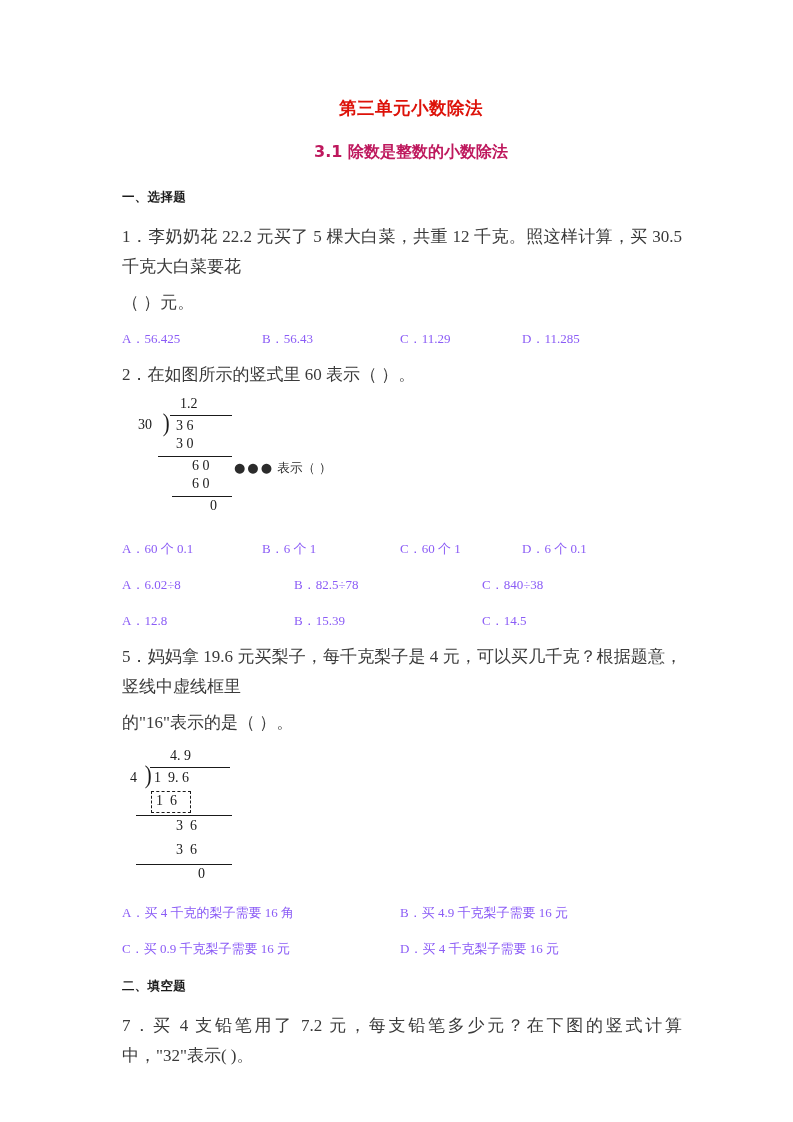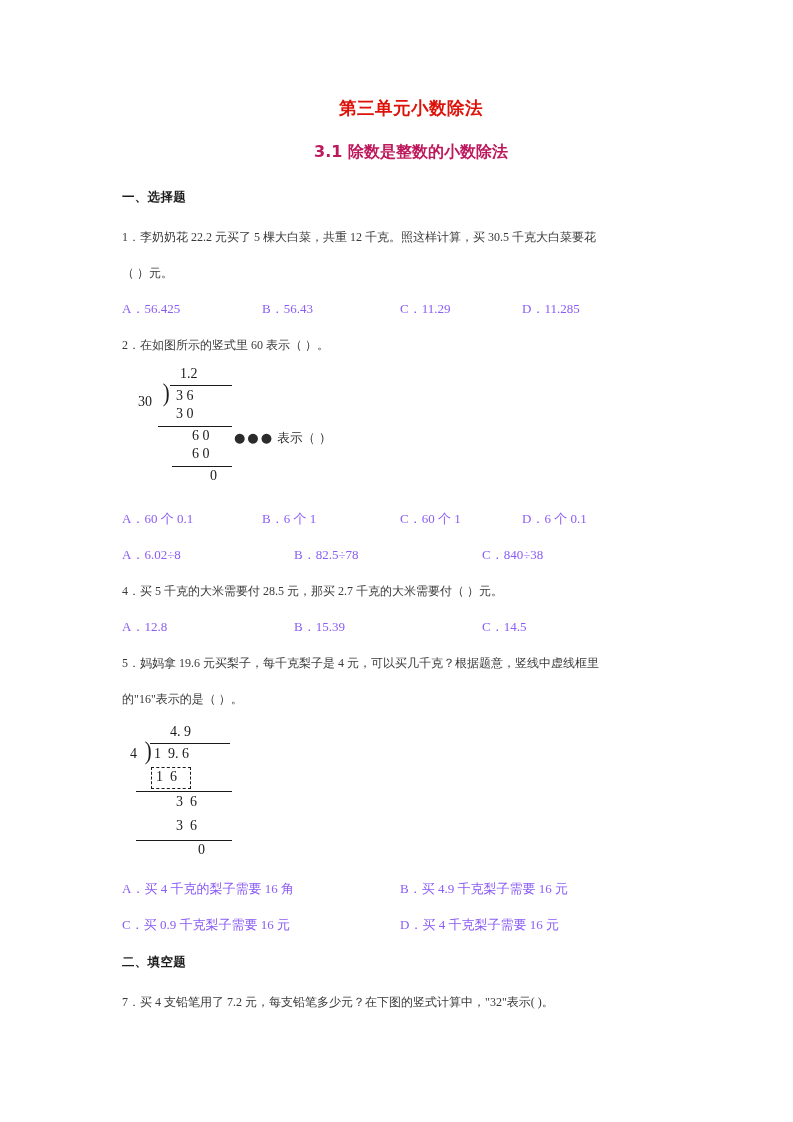--- a/index.html
+++ b/index.html
@@ -61,21 +61,21 @@
     font-family: "DejaVu Sans", "Liberation Sans", sans-serif;
     font-weight: bold;
     font-size: 12.5px;
     color: #1b1b1b;
     margin: 0 0 16px 0;
     letter-spacing: 0.3px;
   }
 
   
   .q {
-    font-size: 12px;
+    font-size: 17px;
     line-height: 30px;
     color: #3a3a3a;
     margin: 0 0 6px 0;
     text-align: justify;
   }
 
   
   .opts {
     display: block;
     font-size: 13px;
@@ -171,21 +171,21 @@
     </div>
 
     <p class="q">2．在如图所示的竖式里 60 表示（        ）。</p>
 
     <div class="division" id="division-q2">
 
       <span class="div-row" style="left:58px; top:0px;">1.2</span>
 
       <div class="rule" style="left:48px; top:19px; width:62px;"></div>
 
-      <span class="div-row" style="left:16px; top:28px;">30</span>
+      <span class="div-row" style="left:16px; top:21px;">30</span>
 
       <span class="bracket" style="left:40px; top:14px;">)</span>
 
       <span class="div-row" style="left:54px; top:22px;">3 6</span>
 
       <span class="div-row" style="left:54px; top:40px;">3 0</span>
       <div class="rule" style="left:36px; top:60px; width:74px;"></div>
 
       <span class="div-row" style="left:70px; top:62px;">6 0</span>
       <span class="leader" style="left:112px; top:64px;">
@@ -203,21 +203,20 @@
       <span class="opt">C．60 个 1</span>
       <span class="opt">D．6 个 0.1</span>
     </div>
 
     <div class="opts three">
       <span class="opt">A．6.02÷8</span>
       <span class="opt">B．82.5÷78</span>
       <span class="opt">C．840÷38</span>
     </div>
 
-    <p class="q">4．买 5 千克的大米需要付 28.5 元，那买 2.7 千克的大米需要付（        ）元。</p>
     <div class="opts three">
       <span class="opt">A．12.8</span>
       <span class="opt">B．15.39</span>
       <span class="opt">C．14.5</span>
     </div>
 
     <p class="q">5．妈妈拿 19.6 元买梨子，每千克梨子是 4 元，可以买几千克？根据题意，竖线中虚线框里</p>
     <p class="q">的"16"表示的是（  ）。</p>
 
     <div class="division" id="division-q5">

